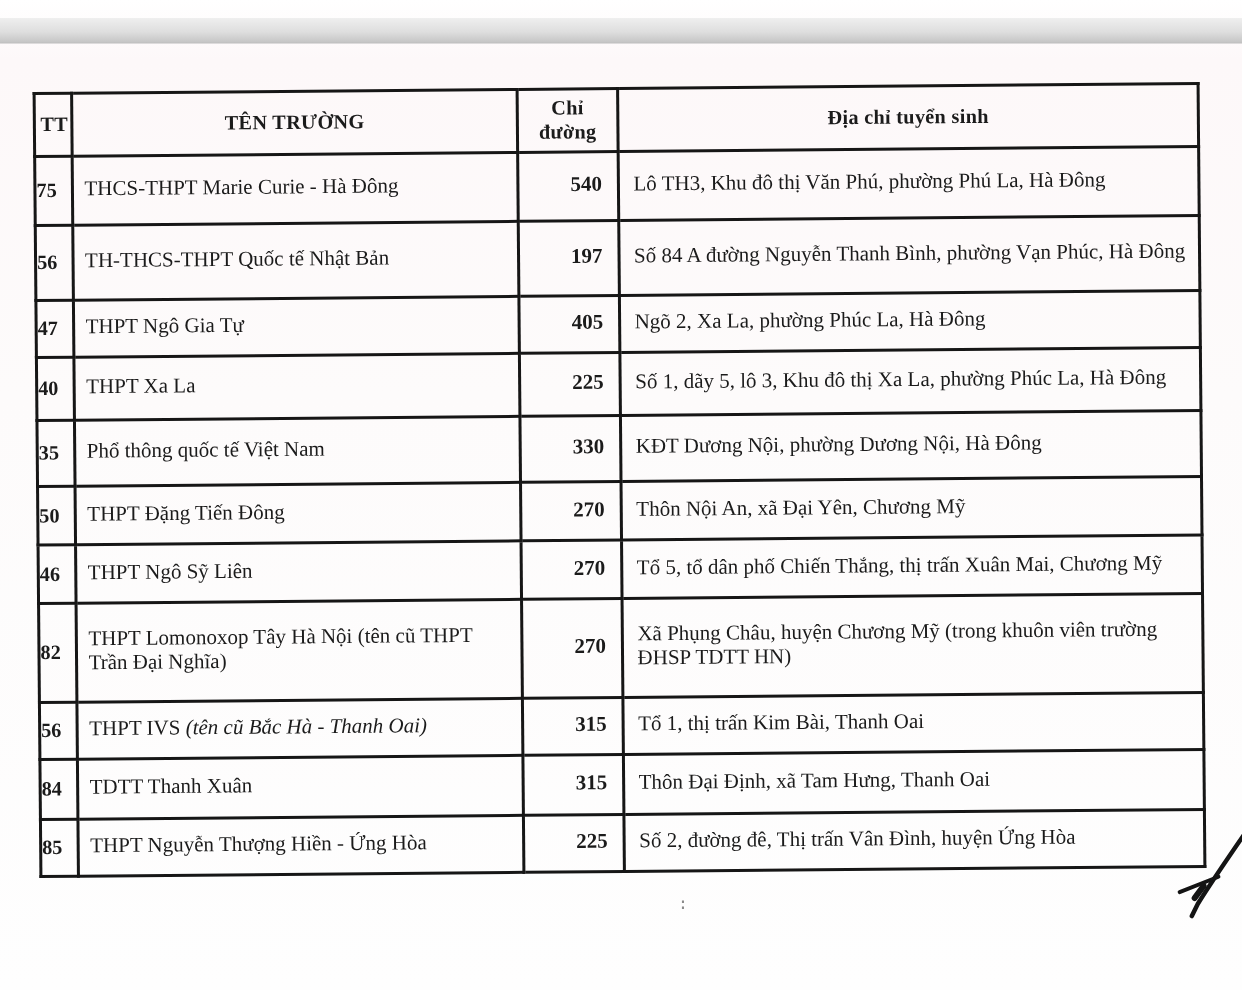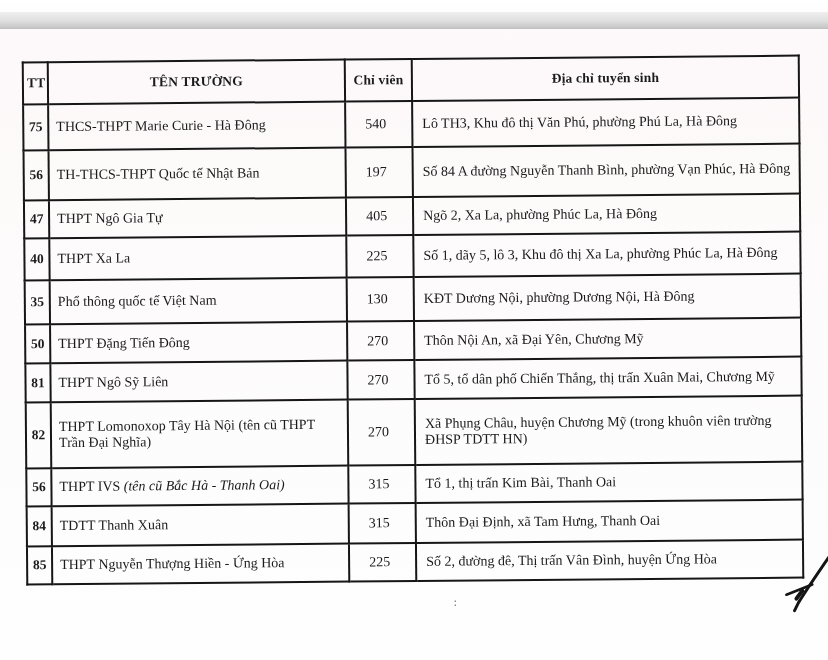--- a/index.html
+++ b/index.html
@@ -15,23 +15,23 @@
   }
   .table-wrap{
     position:absolute;left:24px;top:58px;width:780px;
     transform:rotate(-0.5deg);transform-origin:50% 50%;
   }
   table{border-collapse:collapse;width:776px;table-layout:fixed;}
   td,th{border:2px solid #161616;vertical-align:middle;overflow:hidden;}
   th{font-size:13.5px;font-weight:bold;text-align:center;padding:2px 3px;letter-spacing:.2px;}
   tr.hdr{height:42px;}
   td{font-size:14px;padding:2px 4px;}
-  td.tt{text-align:center;font-weight:bold;font-size:13.5px;padding:0;}
+  td.tt{font-weight:bold;font-size:13.5px;padding:0;}
   td.name{padding-left:7px;padding-right:6px;}
-  td.quota{text-align:center;font-weight:normal;padding-right:10px;font-size:14px;margin-left:30px;}
+  td.quota{text-align:right;font-weight:bold;padding-right:10px;font-size:14px;margin-left:30px;}
   td.addr{padding-left:9px;padding-right:8px;}
   .name-italic{font-style:italic;}
   .name-italic:empty{display:none;}
   tr.r0{height:46px;} tr.r1{height:50px;} tr.r2{height:38px;} tr.r3{height:42px;}
   tr.r4{height:44px;} tr.r5{height:39px;} tr.r6{height:39px;} tr.r7{height:66px;}
   tr.r8{height:38px;} tr.r9{height:40px;} tr.r10{height:38px;}
   .pen-mark{position:absolute;left:742px;top:478px;width:80px;height:84px;pointer-events:none;}
   .stray-mark{
     position:absolute;left:452px;top:596px;font-size:11px;color:#8a8a8a;
     font-family:"DejaVu Sans Mono",monospace;
@@ -47,21 +47,21 @@
     <colgroup>
       <col style="width:25px">
         <col style="width:297px">
         <col style="width:67px">
         <col style="width:387px">
     </colgroup>
     <tbody>
         <tr class="hdr">
       <th>TT</th>
       <th>TÊN TRƯỜNG</th>
-      <th>Chỉ viên</th>
+      <th>Chỉ đường</th>
       <th>Địa chỉ tuyển sinh</th>
     </tr>
     <tr class="r0">
       <td class="tt">75</td>
       <td class="name"><span>THCS-THPT Marie Curie - Hà Đông</span></td>
       <td class="quota">540</td>
       <td class="addr">Lô TH3, Khu đô thị Văn Phú, phường Phú La, Hà Đông</td>
     </tr>
     <tr class="r1">
       <td class="tt">56</td>
@@ -77,31 +77,31 @@
     </tr>
     <tr class="r3">
       <td class="tt">40</td>
       <td class="name"><span>THPT Xa La</span></td>
       <td class="quota">225</td>
       <td class="addr">Số 1, dãy 5, lô 3, Khu đô thị Xa La, phường Phúc La, Hà Đông</td>
     </tr>
     <tr class="r4">
       <td class="tt">35</td>
       <td class="name"><span>Phổ thông quốc tế Việt Nam</span></td>
-      <td class="quota">130</td>
+      <td class="quota">330</td>
       <td class="addr">KĐT Dương Nội, phường Dương Nội, Hà Đông</td>
     </tr>
     <tr class="r5">
       <td class="tt">50</td>
       <td class="name"><span>THPT Đặng Tiến Đông</span></td>
       <td class="quota">270</td>
       <td class="addr">Thôn Nội An, xã Đại Yên, Chương Mỹ</td>
     </tr>
     <tr class="r6">
-      <td class="tt">81</td>
+      <td class="tt">46</td>
       <td class="name"><span>THPT Ngô Sỹ Liên</span></td>
       <td class="quota">270</td>
       <td class="addr">Tổ 5, tổ dân phố Chiến Thắng, thị trấn Xuân Mai, Chương Mỹ</td>
     </tr>
     <tr class="r7">
       <td class="tt">82</td>
       <td class="name"><span>THPT Lomonoxop Tây Hà Nội (tên cũ THPT Trần Đại Nghĩa)</span></td>
       <td class="quota">270</td>
       <td class="addr">Xã Phụng Châu, huyện Chương Mỹ (trong khuôn viên trường ĐHSP TDTT HN)</td>
     </tr>

